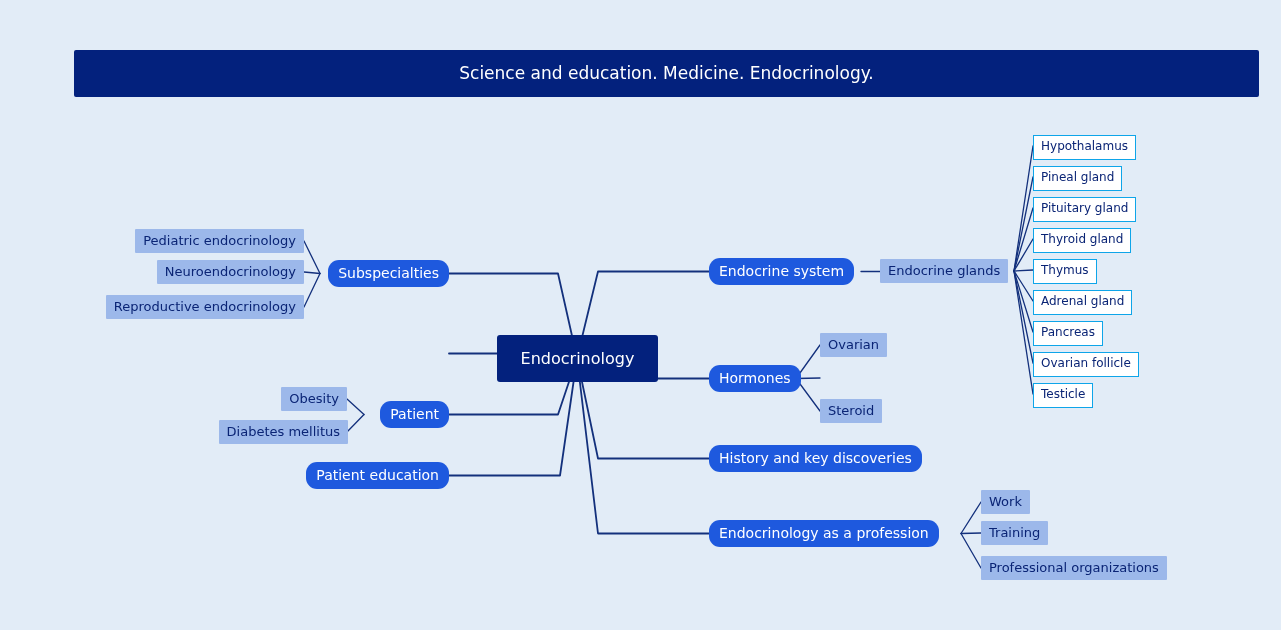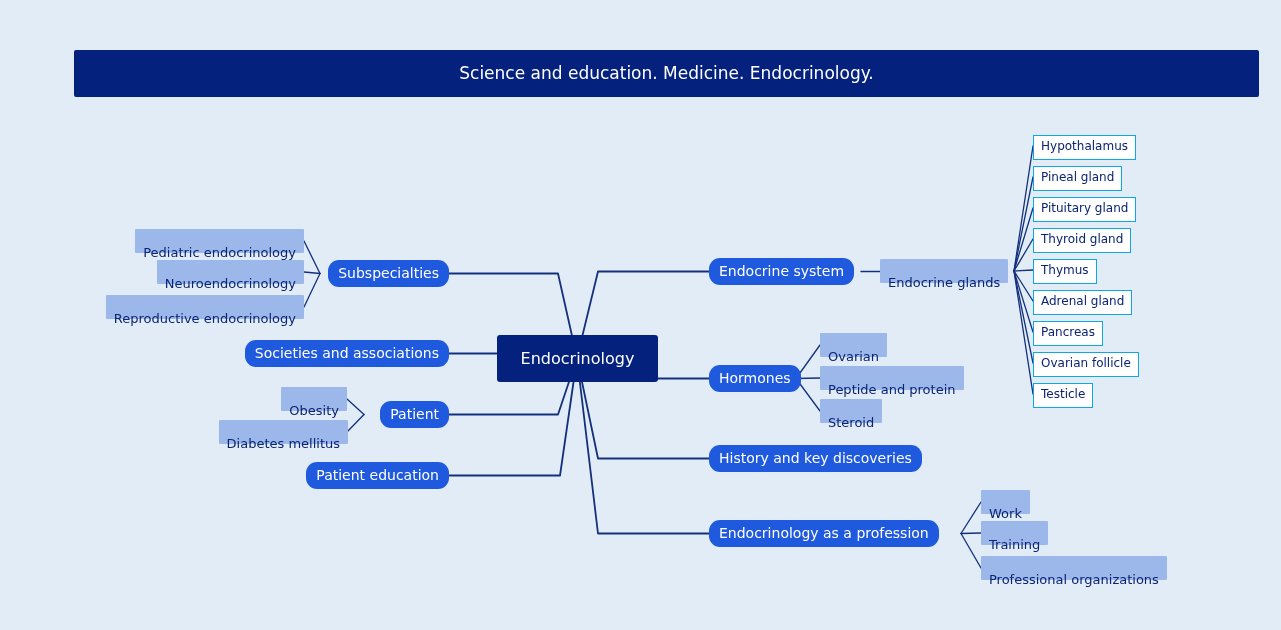--- a/index.html
+++ b/index.html
@@ -34,21 +34,21 @@
     border-radius:3px;
   }
   .branch{
     background:#1e59de;color:#ffffff;
     font-size:14px;height:27px;line-height:27px;
     padding:0 10px;border-radius:11px;
   }
   .leaf{
     background:#9cb8ea;color:#0a2475;
     font-size:13px;height:24px;line-height:24px;
-    padding:12px 8px;border-radius:1px;
+    padding:0 8px;border-radius:1px;
   }
   .gland{
     background:#ffffff;color:#0a2475;
     border:1px solid #0ea5e9;
     font-size:12px;height:25px;line-height:21px;
     padding:0 7px;
   }
 
   
   .p-subspecialties{right:832px;top:260px;}
@@ -130,21 +130,20 @@
 
   <div class="node title-banner">Science and education. Medicine. Endocrinology.</div>
 
   <div class="node root">Endocrinology</div>
 
   <div class="node branch p-subspecialties">Subspecialties</div>
   <div class="node leaf p-pediatric">Pediatric endocrinology</div>
   <div class="node leaf p-neuro">Neuroendocrinology</div>
   <div class="node leaf p-reproductive">Reproductive endocrinology</div>
 
-  <div class="node branch p-societies">Societies and associations</div>
 
   <div class="node branch p-diseases">Patient</div>
   <div class="node leaf p-obesity">Obesity</div>
   <div class="node leaf p-diabetes">Diabetes mellitus</div>
 
   <div class="node branch p-patient">Patient education</div>
 
   <div class="node branch p-endosystem">Endocrine system</div>
   <div class="node leaf p-glands">Endocrine glands</div>
   <div class="node gland p-g0">Hypothalamus</div>
@@ -152,21 +151,20 @@
   <div class="node gland p-g2">Pituitary gland</div>
   <div class="node gland p-g3">Thyroid gland</div>
   <div class="node gland p-g4">Thymus</div>
   <div class="node gland p-g5">Adrenal gland</div>
   <div class="node gland p-g6">Pancreas</div>
   <div class="node gland p-g7">Ovarian follicle</div>
   <div class="node gland p-g8">Testicle</div>
 
   <div class="node branch p-hormones">Hormones</div>
   <div class="node leaf p-amines">Ovarian</div>
-  <div class="node leaf p-peptide">Peptide and protein</div>
   <div class="node leaf p-steroid">Steroid</div>
 
   <div class="node branch p-history">History and key discoveries</div>
 
   <div class="node branch p-profession">Endocrinology as a profession</div>
   <div class="node leaf p-work">Work</div>
   <div class="node leaf p-training">Training</div>
   <div class="node leaf p-proforgs">Professional organizations</div>
 
 </div>

